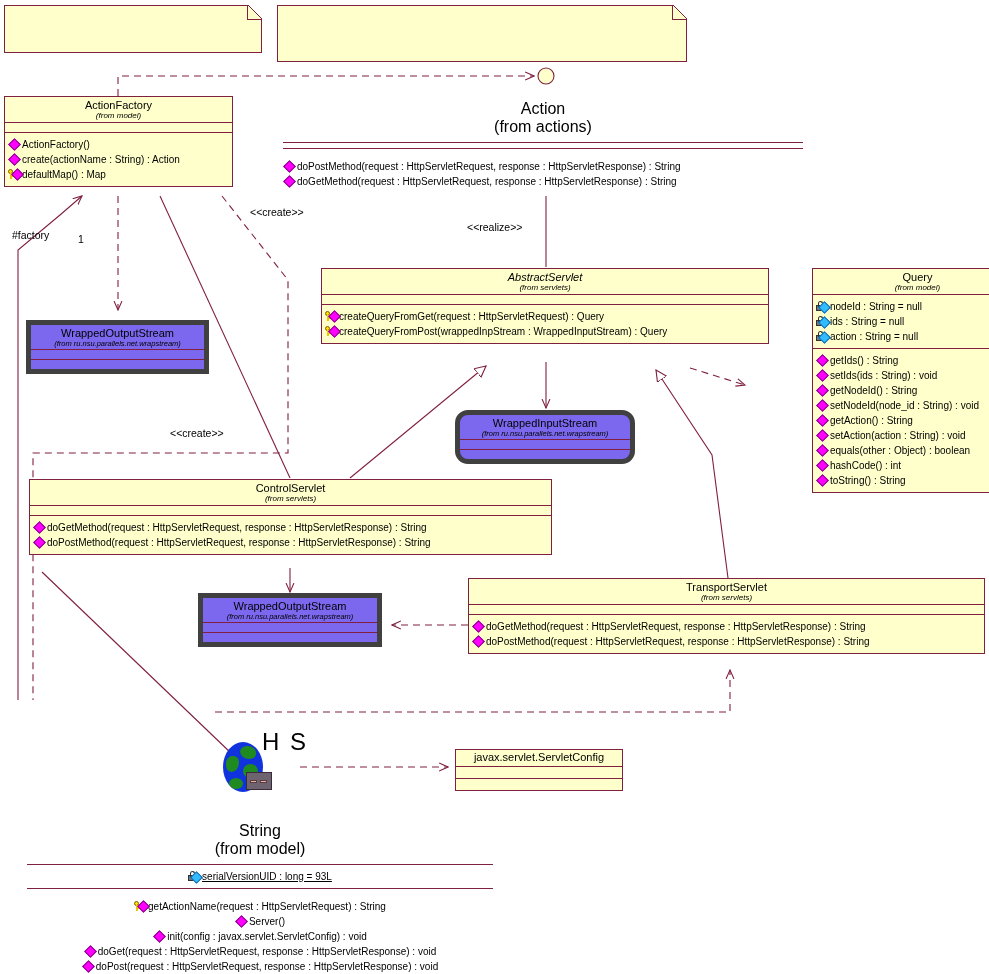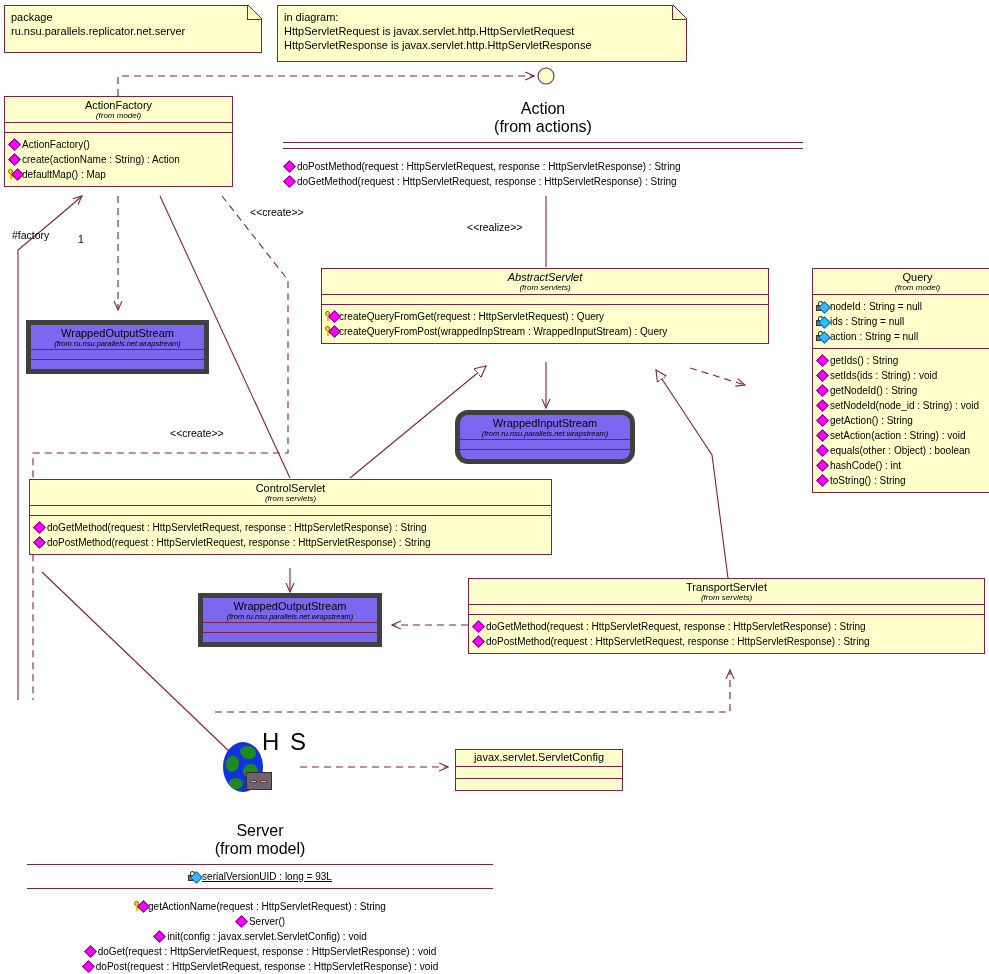--- a/index.html
+++ b/index.html
@@ -111,33 +111,24 @@
   </svg>
 
   <div class="lbl" style="left:250px;top:206px;">&lt;&lt;create&gt;&gt;</div>
   <div class="lbl" style="left:170px;top:427px;">&lt;&lt;create&gt;&gt;</div>
   <div class="lbl" style="left:467px;top:221px;">&lt;&lt;realize&gt;&gt;</div>
   <div class="lbl" style="left:12px;top:229px;">#factory</div>
   <div class="lbl" style="left:78px;top:233px;">1</div>
 
   <div class="note" style="left:4px;top:5px;width:258px;height:48px;">
     <div class="fold"></div>
-    <div class="ntext">
-      <div>package</div>
-      <div>ru.nsu.parallels.replicator.net.server</div>
-    </div>
   </div>
 
   <div class="note" style="left:277px;top:5px;width:410px;height:57px;">
     <div class="fold"></div>
-    <div class="ntext">
-      <div>in diagram:</div>
-      <div>HttpServletRequest is javax.servlet.http.HttpServletRequest</div>
-      <div>HttpServletResponse is javax.servlet.http.HttpServletResponse</div>
-    </div>
   </div>
 
   <div class="umlbox abs" style="left:4px;top:96px;width:229px;">
     <div class="hdr">
       <div class="cname">ActionFactory</div>
       <div class="cfrom">(from model)</div>
     </div>
     <div class="sep"></div>
     <div class="compart empty"></div>
     <div class="sep"></div>
@@ -422,21 +413,21 @@
     </div>
     <div class="srv">
         <i class="l"></i>
         <i class="r"></i>
       </div>
   </div>
   <div class="hs" style="left:262px;top:728px;">H S</div>
 
   <div class="plainclass abs" style="left:27px;top:822px;width:466px;">
     <div class="hdr">
-      <div class="cname">Server</div>
+      <div class="cname">String</div>
       <div class="cfrom">(from model)</div>
     </div>
     <div class="rule" style="margin-top:6px;"></div>
     <div style="padding:4px 0;text-align:center;">
       <div class="mline" style="justify-content:center;">
         <span class="ico lockdia">
             <span class="lock">
               <i class="b"></i>
               <i class="a"></i>
             </span>

